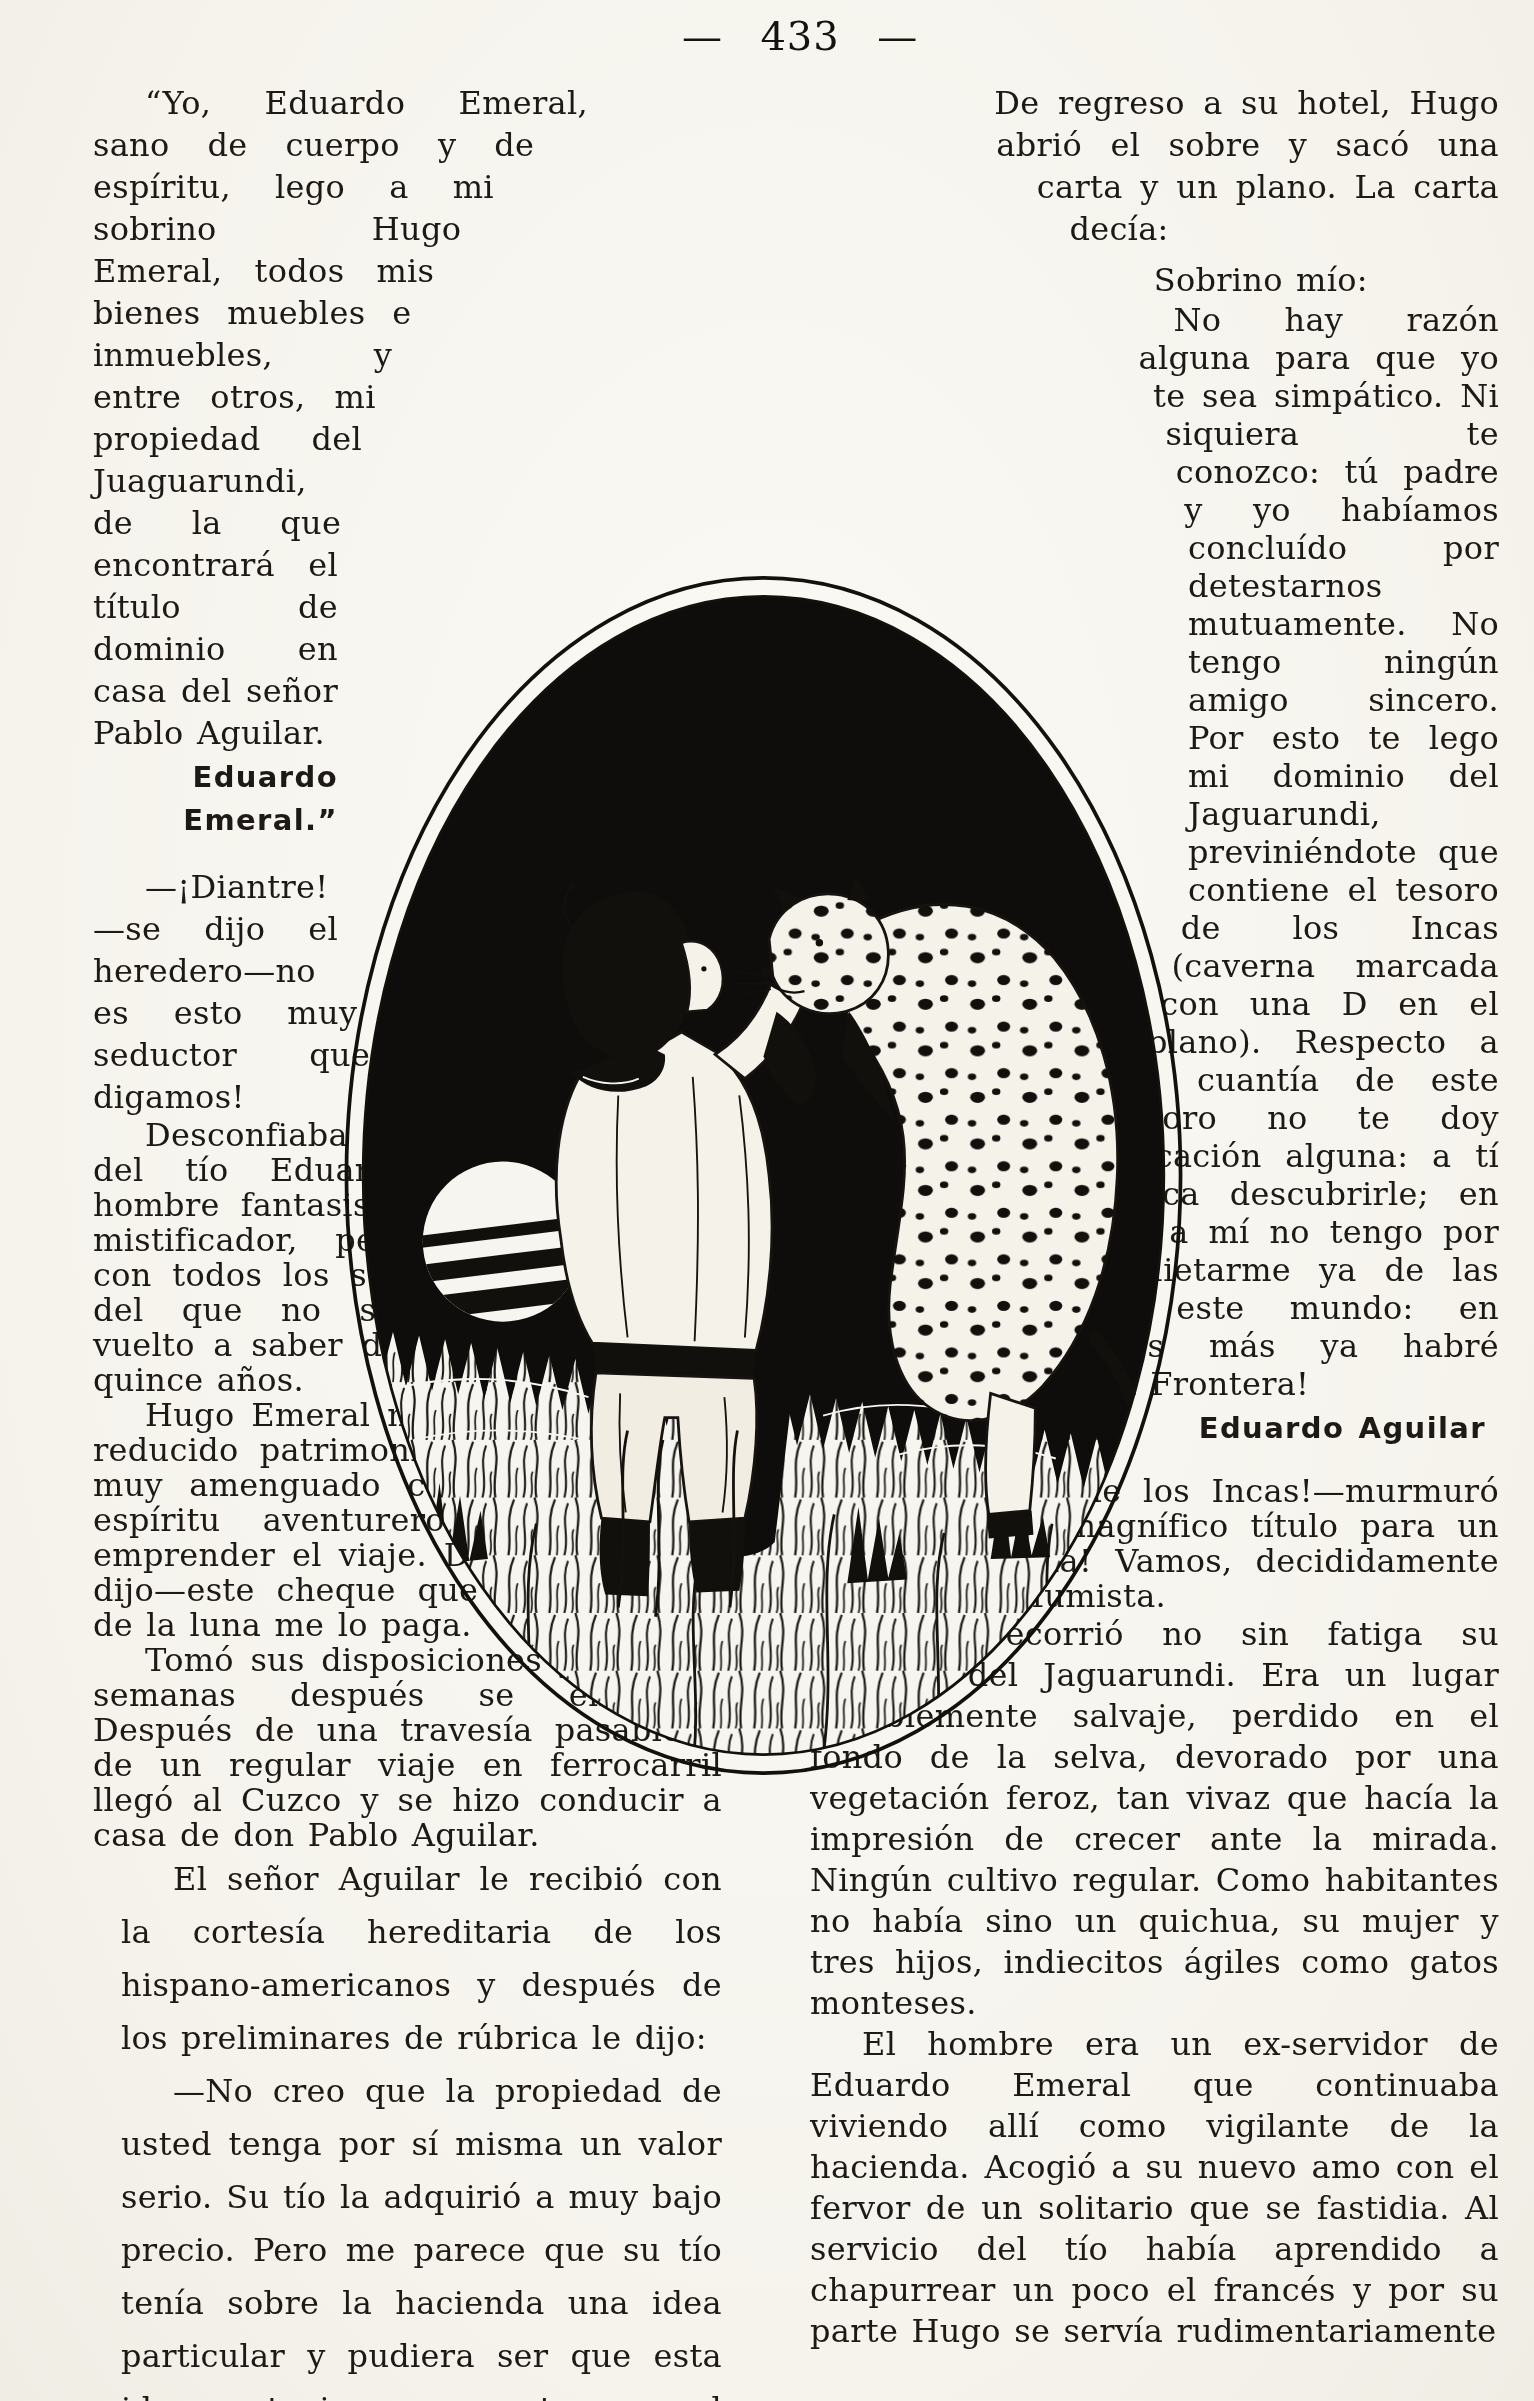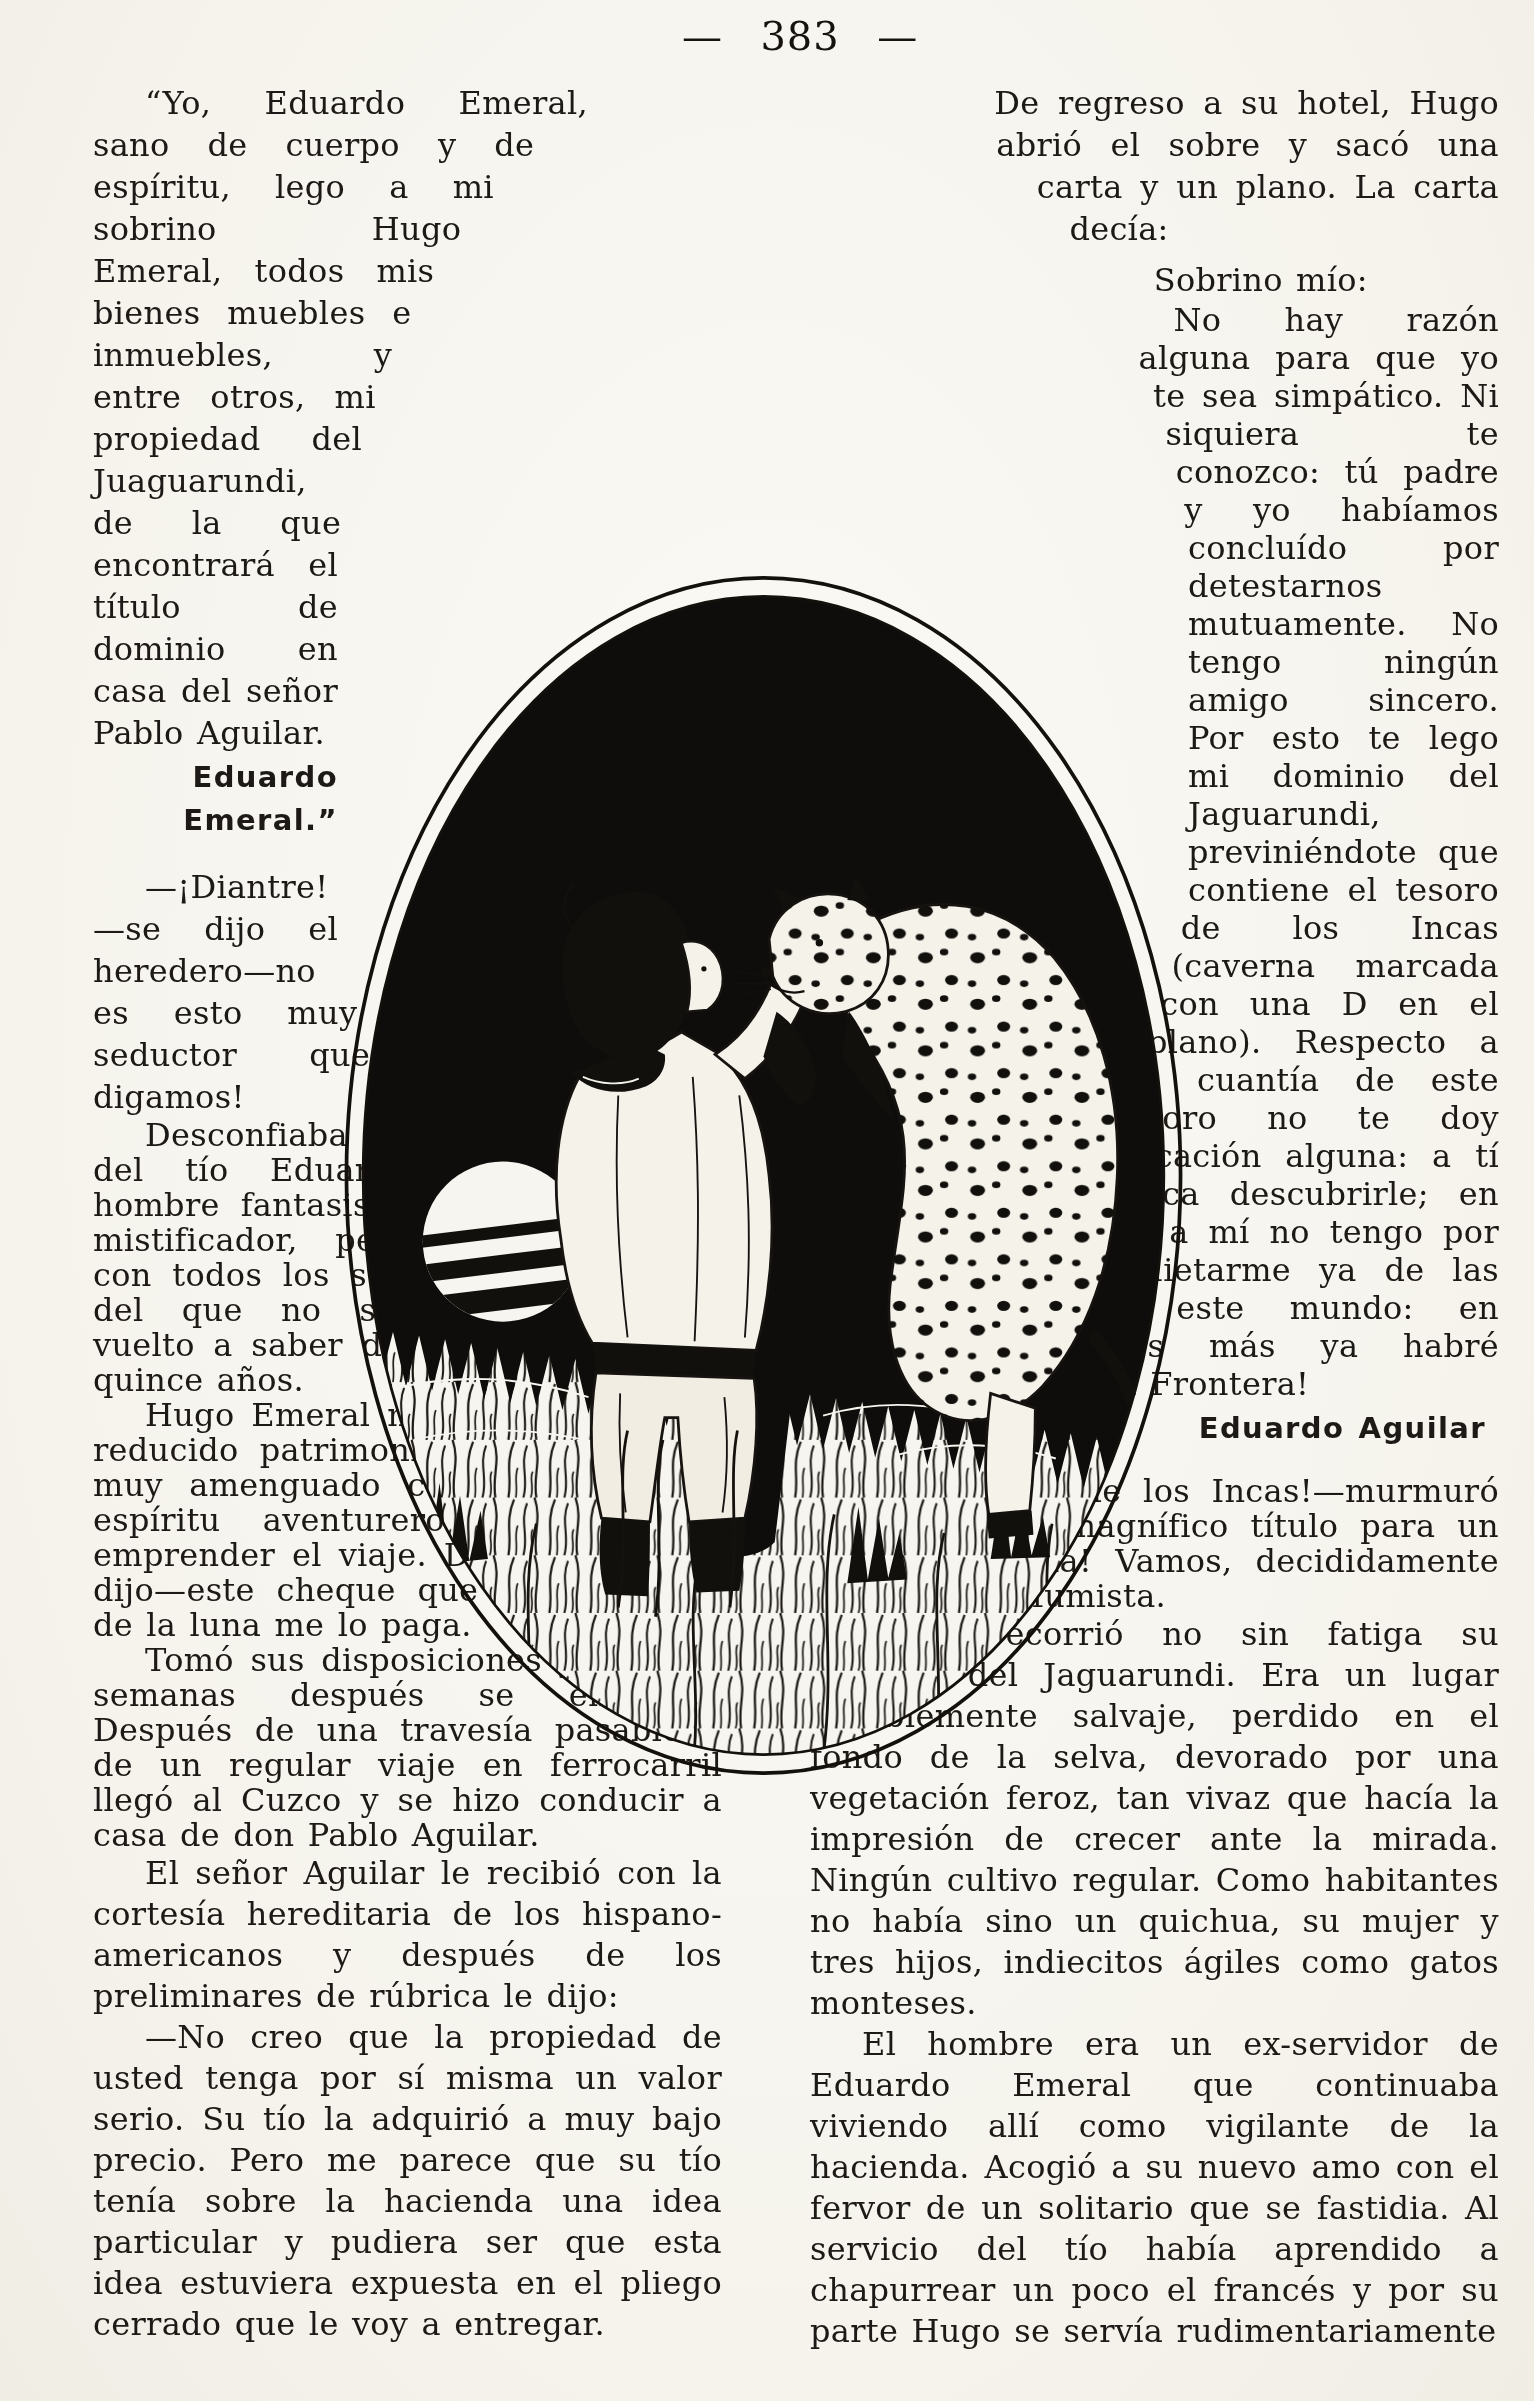--- a/index.html
+++ b/index.html
@@ -26,40 +26,40 @@
   .spacer-right{
     float:left;width:378px;height:1259px;margin-top:484px;
     shape-outside:ellipse(426px 631px at -45px 629px);shape-margin:11.2px;
   }
   .blk{margin:0;}
   .t-para{text-align:justify;text-indent:52px;}
   .t-letter{text-align:justify;text-indent:52px;margin-top:9.3px;}
   .z-wide{line-height:42px;}
   .z-narrow{line-height:35px;}
   .z-trans{line-height:38px;}
-  .z-bottom{line-height:41px;}
+  .z-bottom{line-height:53px;margin-left:28px;}
   .z-rbottom{line-height:41px;}
   .gap{margin-top:24px;}
   .t-signature{
     font-family:"DejaVu Sans", sans-serif;font-weight:700;font-size:29px;
     letter-spacing:1.4px;text-align:right;line-height:43px;margin:1.9px 0;
   }
   .col-left .t-signature{padding-right:130px;}
   .col-right .t-signature{padding-right:13px;margin-top:3.7px;}
   .t-heading{
     text-align:center;font-size:32px;letter-spacing:9.3px;padding-left:9.3px;
     line-height:43px;margin:26px 0 3.7px;font-weight:700;font-family:"DejaVu Serif",serif;
   }
   .illus{position:absolute;left:339px;top:574px;width:849px;height:1203px;}
   .illus svg{display:block;width:100%;height:100%;}
 </style>
 </head>
 <body>
 
-<div class="page-header">— 383 —</div>
+<div class="page-header">— 433 —</div>
 
 <div class="col col-left">
   <div class="spacer spacer-left"></div>
 <p class="blk t-para z-wide">“Yo, Eduardo Emeral, sano de cuerpo y de espíritu, lego a mi sobrino Hugo Emeral, todos mis bienes muebles e inmuebles, y entre otros, mi propiedad del Juaguarundi, de la que encontrará el título de dominio en casa del señor Pablo Aguilar.</p>
     <p class="blk t-signature z-wide">Eduardo Emeral.”</p>
     <p class="blk t-para z-wide gap">—¡Diantre!—se dijo el heredero—no es esto muy seductor que digamos!</p>
     <p class="blk t-para z-narrow">Desconfiaba del tío Eduardo, hombre fantasista y mistificador, peleado con todos los suyos, y del que no se había vuelto a saber desde hacía quince años.</p>
     <p class="blk t-para z-narrow">Hugo Emeral no poseía sino muy reducido patrimonio, y este todavía muy amenguado con hipotecas. El espíritu aventurero le animó a emprender el viaje. Desde luego—se dijo—este cheque que me ha caído de la luna me lo paga.</p>
     <p class="blk t-para z-narrow">Tomó sus disposiciones y algunas semanas después se embarcó. Después de una travesía pasable y de un regular viaje en ferrocarril llegó al Cuzco y se hizo conducir a casa de don Pablo Aguilar.</p>
     <p class="blk t-para z-bottom">El señor Aguilar le recibió con la cortesía hereditaria de los hispano-americanos y después de los preliminares de rúbrica le dijo:</p>

